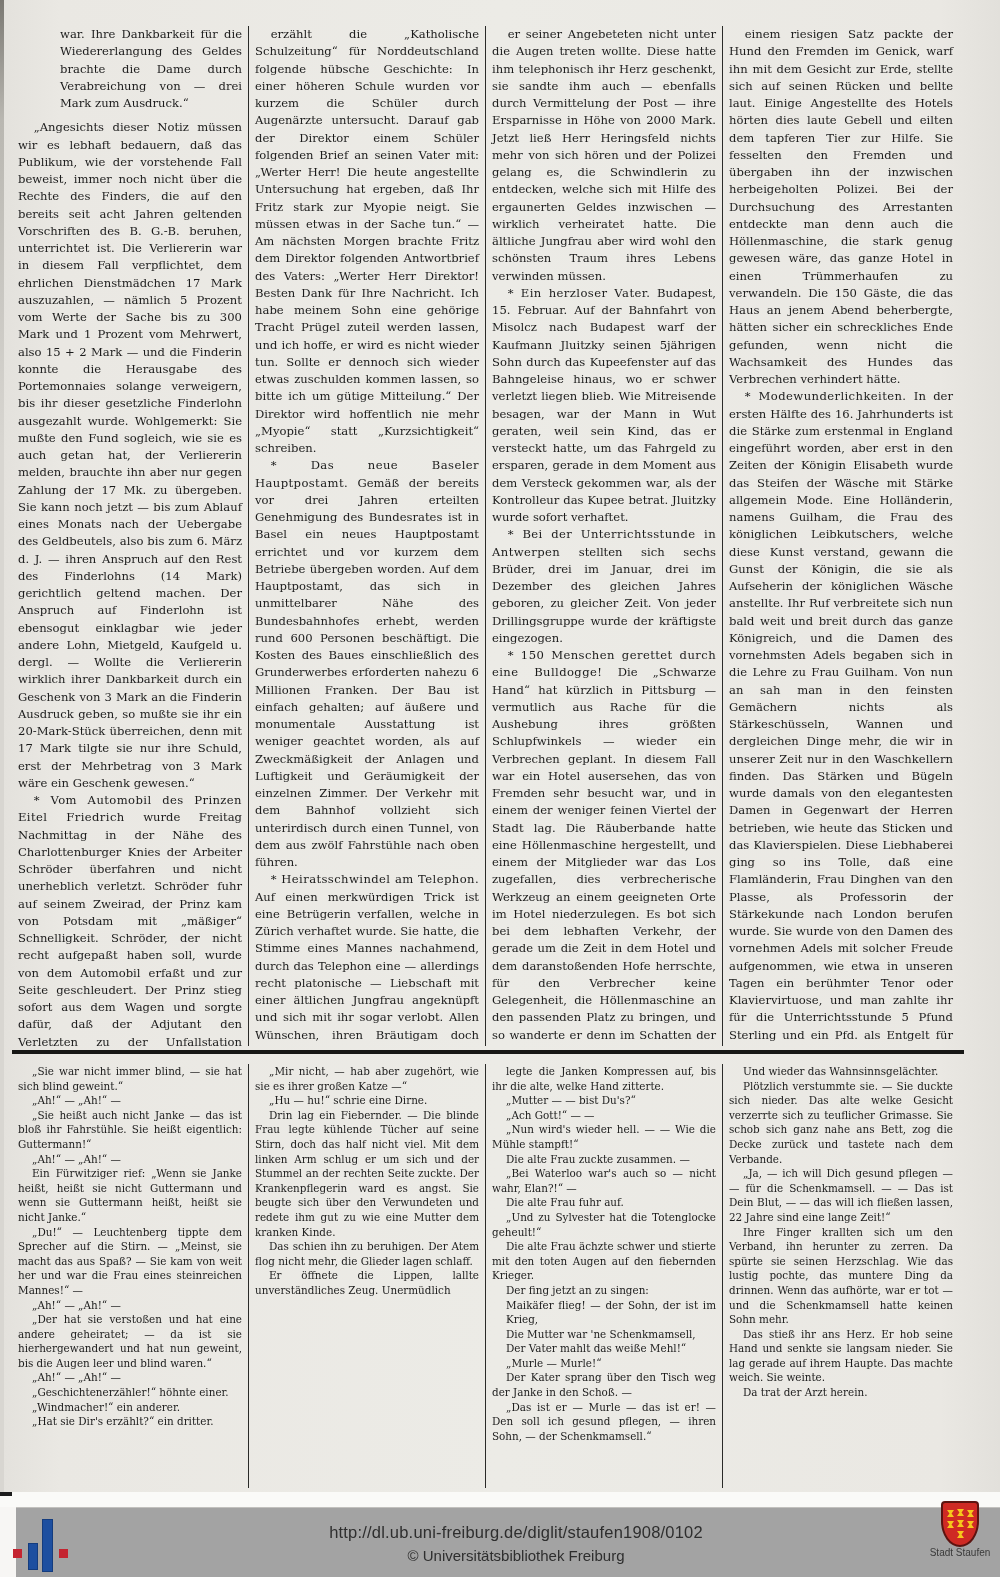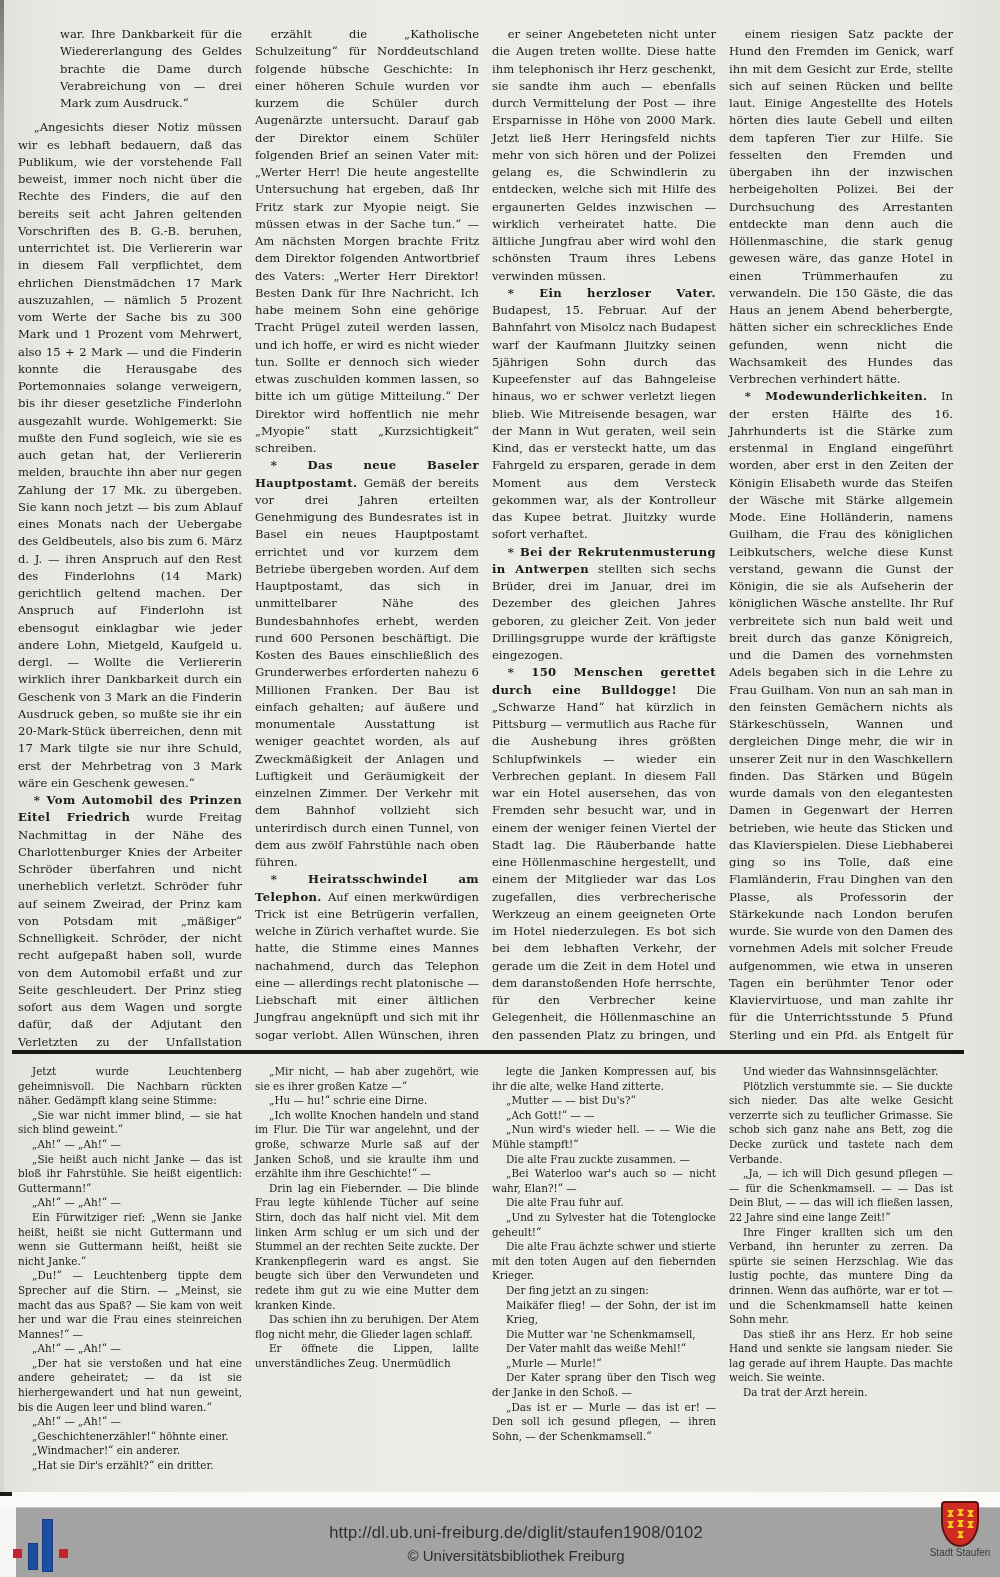--- a/index.html
+++ b/index.html
@@ -12,35 +12,35 @@
   .scan{
     position:absolute;left:0;top:0;width:1000px;height:1492px;
     background:linear-gradient(90deg,#e3e1dc 0%,#eae8e3 6%,#ecebe6 50%,#eae8e3 94%,#e2e0db 100%);
   }
   .scan-edge{
     position:absolute;left:0;top:0;width:4px;height:1492px;
     background:linear-gradient(180deg,#7a7872 0%,#b9b7b1 8%,#d8d6d1 30%,#d8d6d1 100%);
   }
   
   .section{
-    position:absolute;display:flex;color:#1b1b1b;align-items:flex-end;
+    position:absolute;display:flex;color:#1b1b1b;
   }
   .section .col{
     width:236px;height:100%;overflow:hidden;
     padding:0 6px;box-sizing:border-box;
     text-align:justify;
   }
   .colrule{width:1px;background:#2a2a28;}
   .top-section{left:12px;top:26px;width:952px;height:1020px;
     font-size:11.6px;line-height:17.25px;}
   .bottom-section{left:12px;top:1064px;width:952px;height:424px;
     font-size:10.4px;line-height:14.6px;}
   .section p{margin:0;text-indent:1.35em;}
   .section p.excerpt{margin-left:42px;text-indent:0;margin-bottom:7px;text-align:justify;}
-  .section p strong{font-weight:bold;letter-spacing:.4px;}
+  .section p strong{font-weight:normal;letter-spacing:.4px;}
   .verse{margin:0 0 0 14px;text-indent:0;}
   .verse div{text-indent:0;}
   
   .section-divider{
     position:absolute;left:12px;top:1050px;width:952px;height:4px;
     background:#171715;
   }
   
   .footer-strip{
     position:absolute;left:0;top:1492px;width:1000px;height:15px;
@@ -95,53 +95,51 @@
       <div class="colrule"></div>
       <div class="col">
         <p class="body"><span>erzählt die „Katholische Schulzeitung“ für Norddeutschland folgende hübsche Geschichte: In einer höheren Schule wurden vor kurzem die Schüler durch Augenärzte untersucht. Darauf gab der Direktor einem Schüler folgenden Brief an seinen Vater mit: „Werter Herr! Die heute angestellte Untersuchung hat ergeben, daß Ihr Fritz stark zur Myopie neigt. Sie müssen etwas in der Sache tun.“ — Am nächsten Morgen brachte Fritz dem Direktor folgenden Antwortbrief des Vaters: „Werter Herr Direktor! Besten Dank für Ihre Nachricht. Ich habe meinem Sohn eine gehörige Tracht Prügel zuteil werden lassen, und ich hoffe, er wird es nicht wieder tun. Sollte er dennoch sich wieder etwas zuschulden kommen lassen, so bitte ich um gütige Mitteilung.“ Der Direktor wird hoffentlich nie mehr „Myopie“ statt „Kurzsichtigkeit“ schreiben.</span></p>
         <p class="body"><strong>* Das neue Baseler Hauptpostamt.</strong> <span>Gemäß der bereits vor drei Jahren erteilten Genehmigung des Bundesrates ist in Basel ein neues Hauptpostamt errichtet und vor kurzem dem Betriebe übergeben worden. Auf dem Hauptpostamt, das sich in unmittelbarer Nähe des Bundesbahnhofes erhebt, werden rund 600 Personen beschäftigt. Die Kosten des Baues einschließlich des Grunderwerbes erforderten nahezu 6 Millionen Franken. Der Bau ist einfach gehalten; auf äußere und monumentale Ausstattung ist weniger geachtet worden, als auf Zweckmäßigkeit der Anlagen und Luftigkeit und Geräumigkeit der einzelnen Zimmer. Der Verkehr mit dem Bahnhof vollzieht sich unterirdisch durch einen Tunnel, von dem aus zwölf Fahrstühle nach oben führen.</span></p>
         <p class="body"><strong>* Heiratsschwindel am Telephon.</strong> <span>Auf einen merkwürdigen Trick ist eine Betrügerin verfallen, welche in Zürich verhaftet wurde. Sie hatte, die Stimme eines Mannes nachahmend, durch das Telephon eine — allerdings recht platonische — Liebschaft mit einer ältlichen Jungfrau angeknüpft und sich mit ihr sogar verlobt. Allen Wünschen, ihren Bräutigam doch persönlich kennen zu lernen, wußte Herr Heringsfeld — so nannte sich die Betrügerin — unter allerlei Ausflüchten zu begegnen — ein Rendezvous auf spätere Zeit verschiebend. Bald aber erschien es der Braut, als wenn sich ihr telephonischer Geliebter in gedrückter Stimmung befände. Darum von ihr befragt, äußerte Herr Heringsfeld seufzend, daß er sich in großen Geldkalamitäten befände und daß dies auch einer der Gründe sei, warum</span></p>
       </div>
       <div class="colrule"></div>
       <div class="col">
         <p class="body"><span>er seiner Angebeteten nicht unter die Augen treten wollte. Diese hatte ihm telephonisch ihr Herz geschenkt, sie sandte ihm auch — ebenfalls durch Vermittelung der Post — ihre Ersparnisse in Höhe von 2000 Mark. Jetzt ließ Herr Heringsfeld nichts mehr von sich hören und der Polizei gelang es, die Schwindlerin zu entdecken, welche sich mit Hilfe des ergaunerten Geldes inzwischen — wirklich verheiratet hatte. Die ältliche Jungfrau aber wird wohl den schönsten Traum ihres Lebens verwinden müssen.</span></p>
         <p class="body"><strong>* Ein herzloser Vater.</strong> <span>Budapest, 15. Februar. Auf der Bahnfahrt von Misolcz nach Budapest warf der Kaufmann Jluitzky seinen 5jährigen Sohn durch das Kupeefenster auf das Bahngeleise hinaus, wo er schwer verletzt liegen blieb. Wie Mitreisende besagen, war der Mann in Wut geraten, weil sein Kind, das er versteckt hatte, um das Fahrgeld zu ersparen, gerade in dem Moment aus dem Versteck gekommen war, als der Kontrolleur das Kupee betrat. Jluitzky wurde sofort verhaftet.</span></p>
-        <p class="body"><strong>* Bei der Rekrutenmusterung in Antwerpen</strong> <span>stellten sich sechs Brüder, drei im Januar, drei im Dezember des gleichen Jahres geboren, zu gleicher Zeit. Von jeder Drillingsgruppe wurde der kräftigste eingezogen.</span></p>
+        <p class="body"><strong>* Bei der Unterrichtsstunde in Antwerpen</strong> <span>stellten sich sechs Brüder, drei im Januar, drei im Dezember des gleichen Jahres geboren, zu gleicher Zeit. Von jeder Drillingsgruppe wurde der kräftigste eingezogen.</span></p>
         <p class="body"><strong>* 150 Menschen gerettet durch eine Bulldogge!</strong> <span>Die „Schwarze Hand“ hat kürzlich in Pittsburg — vermutlich aus Rache für die Aushebung ihres größten Schlupfwinkels — wieder ein Verbrechen geplant. In diesem Fall war ein Hotel ausersehen, das von Fremden sehr besucht war, und in einem der weniger feinen Viertel der Stadt lag. Die Räuberbande hatte eine Höllenmaschine hergestellt, und einem der Mitglieder war das Los zugefallen, dies verbrecherische Werkzeug an einem geeigneten Orte im Hotel niederzulegen. Es bot sich bei dem lebhaften Verkehr, der gerade um die Zeit in dem Hotel und dem daranstoßenden Hofe herrschte, für den Verbrecher keine Gelegenheit, die Höllenmaschine an den passenden Platz zu bringen, und so wanderte er denn im Schatten der Mauer an dem Hause auf und ab, einen günstigen Augenblick zur Ausführung seines Vorhabens erspähend. Bei diesem Umherwandern hatte ihn der große Wachhund des Hauses, eine riesige Bulldogge, erspäht und sich knurrend an seine Verse geheftet. Um kein Aufsehen zu erregen, beachtete der Mann den Hund nicht; diesem riß jedoch die Geduld! Mit</span></p>
       </div>
       <div class="colrule"></div>
       <div class="col">
         <p class="body"><span>einem riesigen Satz packte der Hund den Fremden im Genick, warf ihn mit dem Gesicht zur Erde, stellte sich auf seinen Rücken und bellte laut. Einige Angestellte des Hotels hörten dies laute Gebell und eilten dem tapferen Tier zur Hilfe. Sie fesselten den Fremden und übergaben ihn der inzwischen herbeigeholten Polizei. Bei der Durchsuchung des Arrestanten entdeckte man denn auch die Höllenmaschine, die stark genug gewesen wäre, das ganze Hotel in einen Trümmerhaufen zu verwandeln. Die 150 Gäste, die das Haus an jenem Abend beherbergte, hätten sicher ein schreckliches Ende gefunden, wenn nicht die Wachsamkeit des Hundes das Verbrechen verhindert hätte.</span></p>
         <p class="body"><strong>* Modewunderlichkeiten.</strong> <span>In der ersten Hälfte des 16. Jahrhunderts ist die Stärke zum erstenmal in England eingeführt worden, aber erst in den Zeiten der Königin Elisabeth wurde das Steifen der Wäsche mit Stärke allgemein Mode. Eine Holländerin, namens Guilham, die Frau des königlichen Leibkutschers, welche diese Kunst verstand, gewann die Gunst der Königin, die sie als Aufseherin der königlichen Wäsche anstellte. Ihr Ruf verbreitete sich nun bald weit und breit durch das ganze Königreich, und die Damen des vornehmsten Adels begaben sich in die Lehre zu Frau Guilham. Von nun an sah man in den feinsten Gemächern nichts als Stärkeschüsseln, Wannen und dergleichen Dinge mehr, die wir in unserer Zeit nur in den Waschkellern finden. Das Stärken und Bügeln wurde damals von den elegantesten Damen in Gegenwart der Herren betrieben, wie heute das Sticken und das Klavierspielen. Diese Liebhaberei ging so ins Tolle, daß eine Flamländerin, Frau Dinghen van den Plasse, als Professorin der Stärkekunde nach London berufen wurde. Sie wurde von den Damen des vornehmen Adels mit solcher Freude aufgenommen, wie etwa in unseren Tagen ein berühmter Tenor oder Klaviervirtuose, und man zahlte ihr für die Unterrichtsstunde 5 Pfund Sterling und ein Pfd. als Entgelt für die Stärke. Schon früh hatte man angefangen, blaue Farbe in die Stärke zu mischen. Als Königin Elisabeth aber alt wurde und allerhand wunderliche Grillen bekam, da ergriff sie ganz plötzlich ein Haß gegen die „geblaute Wäsche“ — aus welchem Grund, das ist unbekannt — und sie erließ einen Befehl, daß niemand dergleichen tragen solle. Der Ungehorsam der vornehmen Welt gegen diesen Befehl bestimmte sie zum Er-</span></p>
       </div>
     </div>
 
   <div class="section-divider"></div>
 
   <div class="section bottom-section" id="bottom-section">
       <div class="col">
-        <p class="body"><span>Jetzt wurde Leuchtenberg geheimnisvoll. Die Nachbarn rückten näher. Gedämpft klang seine Stimme:</span></p>
         <p class="body"><span>„Sie war nicht immer blind, — sie hat sich blind geweint.“</span></p>
         <p class="body"><span>„Ah!“ — „Ah!“ —</span></p>
         <p class="body"><span>„Sie heißt auch nicht Janke — das ist bloß ihr Fahrstühle. Sie heißt eigentlich: Guttermann!“</span></p>
         <p class="body"><span>„Ah!“ — „Ah!“ —</span></p>
         <p class="body"><span>Ein Fürwitziger rief: „Wenn sie Janke heißt, heißt sie nicht Guttermann und wenn sie Guttermann heißt, heißt sie nicht Janke.“</span></p>
         <p class="body"><span>„Du!“ — Leuchtenberg tippte dem Sprecher auf die Stirn. — „Meinst, sie macht das aus Spaß? — Sie kam von weit her und war die Frau eines steinreichen Mannes!“ —</span></p>
         <p class="body"><span>„Ah!“ — „Ah!“ —</span></p>
         <p class="body"><span>„Der hat sie verstoßen und hat eine andere geheiratet; — da ist sie hierhergewandert und hat nun geweint, bis die Augen leer und blind waren.“</span></p>
         <p class="body"><span>„Ah!“ — „Ah!“ —</span></p>
         <p class="body"><span>„Geschichtenerzähler!“ höhnte einer.</span></p>
         <p class="body"><span>„Windmacher!“ ein anderer.</span></p>
         <p class="body"><span>„Hat sie Dir's erzählt?“ ein dritter.</span></p>
       </div>
       <div class="colrule"></div>
       <div class="col">
         <p class="body"><span>„Mir nicht, — hab aber zugehört, wie sie es ihrer großen Katze —“</span></p>
         <p class="body"><span>„Hu — hu!“ schrie eine Dirne.</span></p>
-        <p class="body"><span>„Ich wollte Knochen handeln und stand im Flur. Die Tür war angelehnt, und der große, schwarze Murle saß auf der Janken Schoß, und sie kraulte ihm und erzählte ihm ihre Geschichte!“ —</span></p>
         <p class="body"><span>Drin lag ein Fiebernder. — Die blinde Frau legte kühlende Tücher auf seine Stirn, doch das half nicht viel. Mit dem linken Arm schlug er um sich und der Stummel an der rechten Seite zuckte. Der Krankenpflegerin ward es angst. Sie beugte sich über den Verwundeten und redete ihm gut zu wie eine Mutter dem kranken Kinde.</span></p>
         <p class="body"><span>Das schien ihn zu beruhigen. Der Atem flog nicht mehr, die Glieder lagen schlaff.</span></p>
         <p class="body"><span>Er öffnete die Lippen, lallte unverständliches Zeug. Unermüdlich</span></p>
       </div>
       <div class="colrule"></div>
       <div class="col">
         <p class="body"><span>legte die Janken Kompressen auf, bis ihr die alte, welke Hand zitterte.</span></p>
         <p class="body"><span>„Mutter — — bist Du's?“</span></p>
         <p class="body"><span>„Ach Gott!“ — —</span></p>
         <p class="body"><span>„Nun wird's wieder hell. — — Wie die Mühle stampft!“</span></p>

